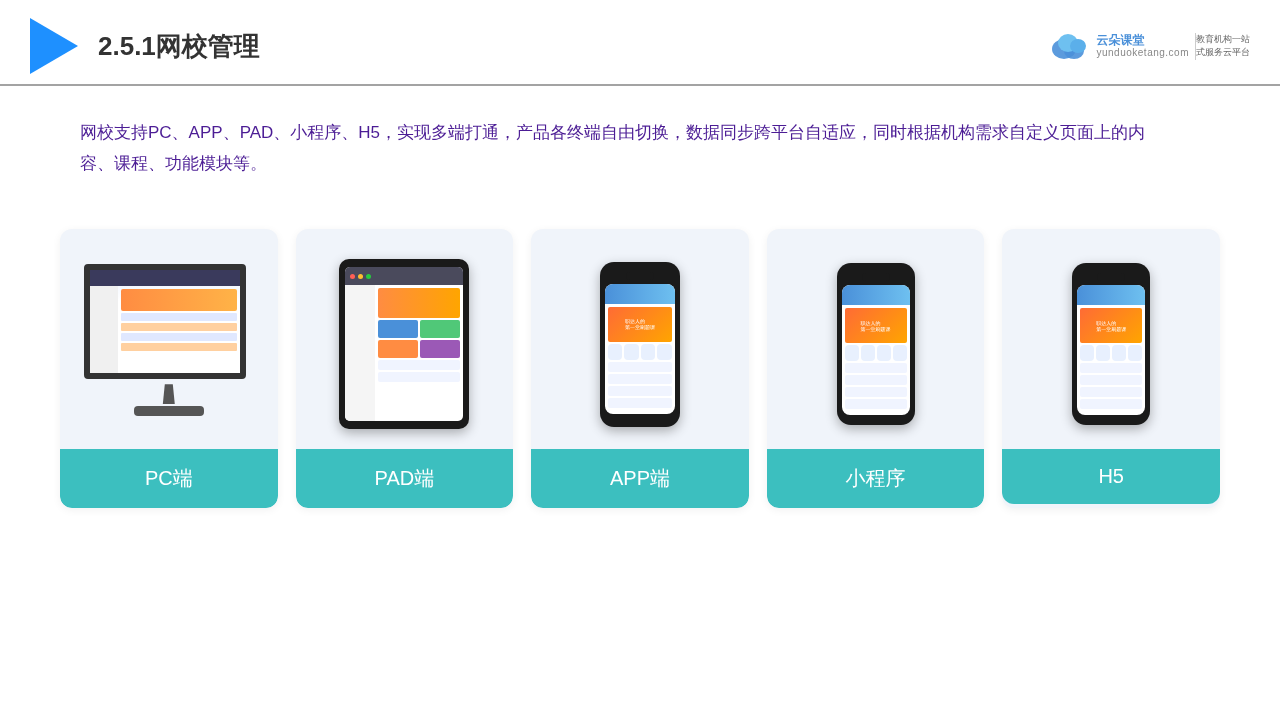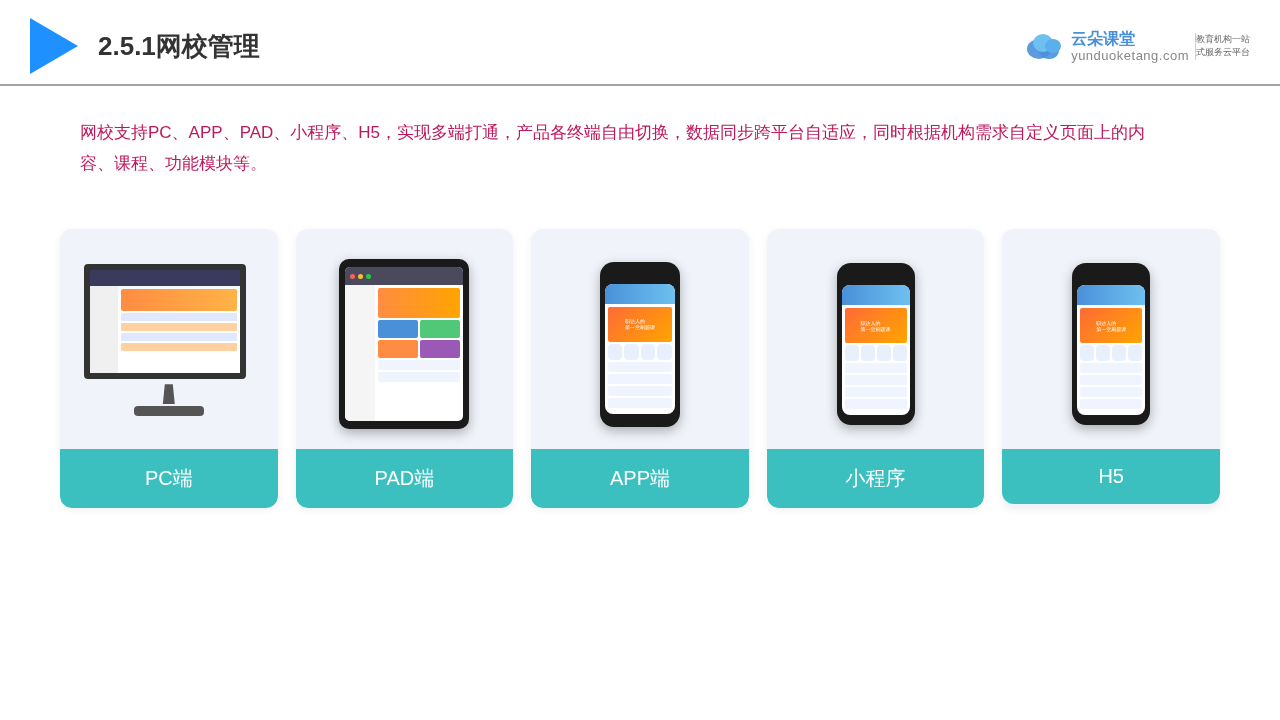--- a/index.html
+++ b/index.html
@@ -49,43 +49,43 @@
     .cloud-icon {
       width: 44px;
       height: 30px;
     }
     .brand-text {
       display: flex;
       flex-direction: column;
       line-height: 1.2;
     }
     .brand-name {
-      font-size: 16px;
+      font-size: 12px;
       color: #4A90D9;
       font-weight: bold;
     }
     .brand-sub {
-      font-size: 13px;
+      font-size: 10px;
       color: #888;
       letter-spacing: 0.5px;
     }
     .brand-tagline {
       display: flex;
       flex-direction: column;
       font-size: 9px;
       color: #666;
       border-left: 1px solid #ccc;
       line-height: 1.5;
     }
 
     
     .description {
       padding: 32px 112px 20px 80px;
       font-size: 17px;
-      color: #be185d;
+      color: #4c1d95;
       line-height: 1.8;
     }
 
     
     .cards-container {
       display: flex;
       justify-content: flex-start;
       gap: 18px;
       padding: 20px 60px;
       margin-top: 10px;

